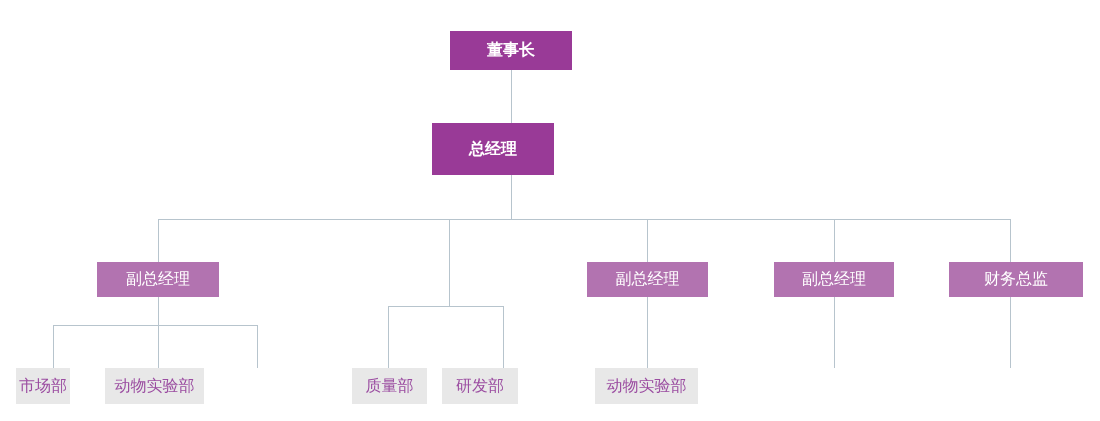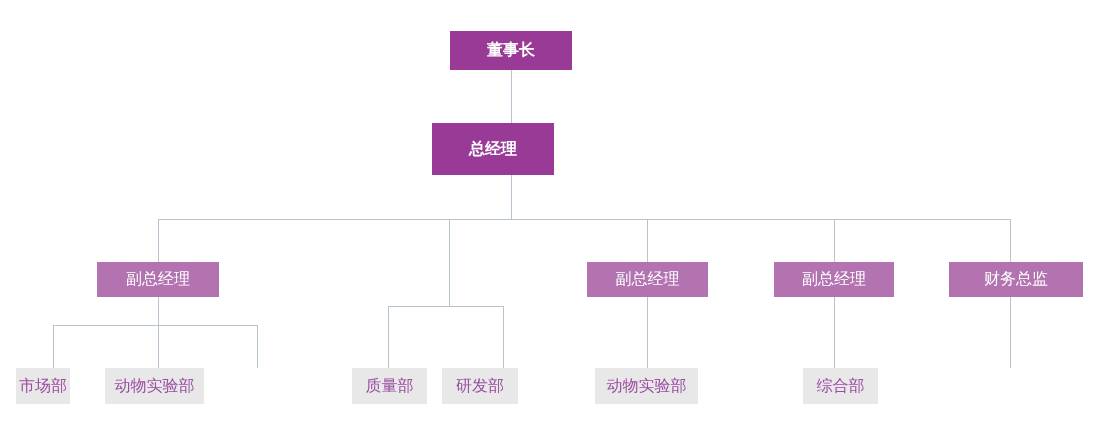--- a/index.html
+++ b/index.html
@@ -79,15 +79,14 @@
   <div class="node lvl2" style="left:97px;top:262px;width:122px;height:35px">副总经理</div>
   <div class="node lvl2" style="left:587px;top:262px;width:121px;height:35px">副总经理</div>
   <div class="node lvl2" style="left:774px;top:262px;width:120px;height:35px">副总经理</div>
   <div class="node lvl2" style="left:949px;top:262px;width:134px;height:35px">财务总监</div>
 
   <div class="node lvl3" style="left:16px;top:368px;width:54px;height:36px">市场部</div>
   <div class="node lvl3" style="left:105px;top:368px;width:99px;height:36px">动物实验部</div>
   <div class="node lvl3" style="left:352px;top:368px;width:75px;height:36px">质量部</div>
   <div class="node lvl3" style="left:442px;top:368px;width:76px;height:36px">研发部</div>
   <div class="node lvl3" style="left:595px;top:368px;width:103px;height:36px">动物实验部</div>
-  <div class="node lvl3" style="left:803px;top:368px;width:75px;height:36px">综合部</div>
 
 </div>
 
 </body></html>

